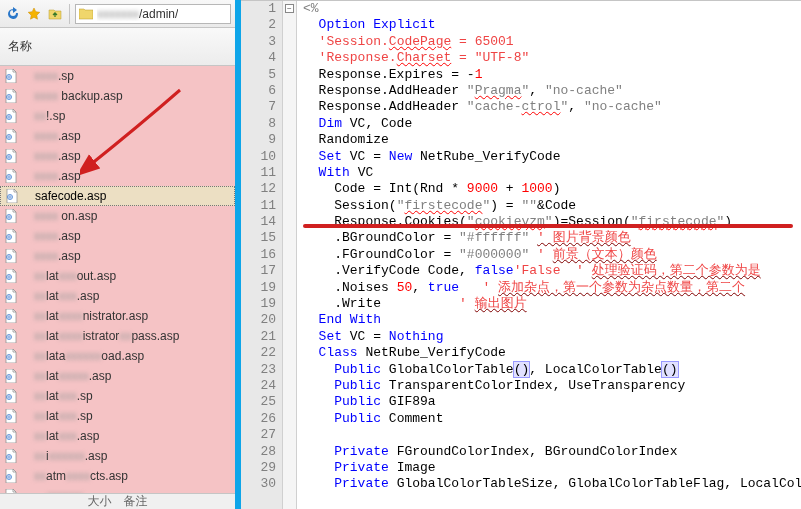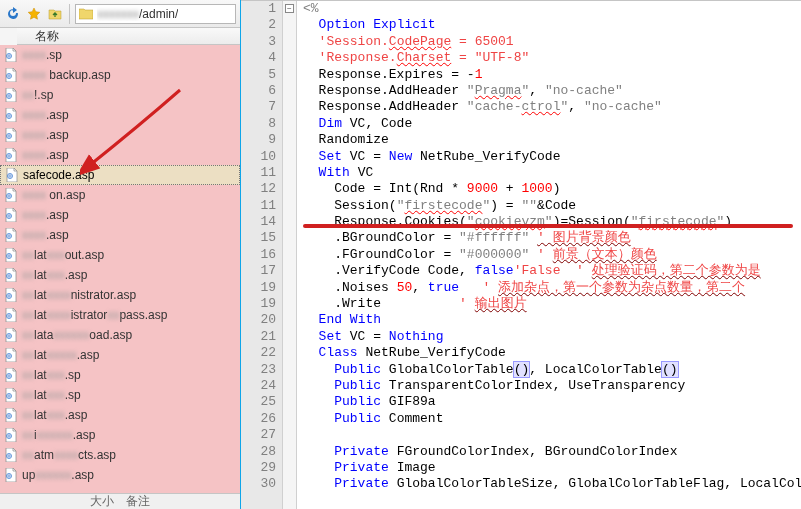--- a/index.html
+++ b/index.html
@@ -12,21 +12,21 @@
     height: 509px;
   }
   .app {
     display: flex;
     width: 801px;
     height: 509px;
     position: relative;
   }
   .left-panel {
     width: 241px;
-    border-right: 1px solid #0ea5e9;
+    border-right: 6px solid #0ea5e9;
     display: flex;
     flex-direction: column;
     background: #f5f5f5;
   }
   .toolbar {
     display: flex;
     align-items: center;
     height: 28px;
     background: linear-gradient(#f8f8f8, #eaeaea);
     border-bottom: 1px solid #c5c5c5;
@@ -60,40 +60,39 @@
   .path-text {
     color: #333;
     white-space: nowrap;
     overflow: hidden;
   }
   .path-text .blur {
     filter: blur(2px);
     color: #888;
   }
   .col-header {
-    height: 17px;
+    height: 38px;
     background: linear-gradient(#f9f9f9, #ececec);
     border-bottom: 1px solid #c5c5c5;
     display: flex;
     align-items: center;
-    padding-left: 18px;
+    padding-left: 8px;
     color: #333;
-    margin-left: 17px;
   }
   .file-list {
     flex: 1;
     overflow-y: auto;
     background: #f5c3c5;
   }
   .file-item {
     height: 20px;
     display: flex;
     align-items: center;
     padding-left: 4px;
-    gap: 4px;
+    gap: 16px;
     color: #333;
     white-space: nowrap;
   }
   .file-item.selected {
     background: #ecdfc3;
     border: 1px dotted #777;
   }
   .file-item .fname .blur {
     filter: blur(2px);
     color: #999;

